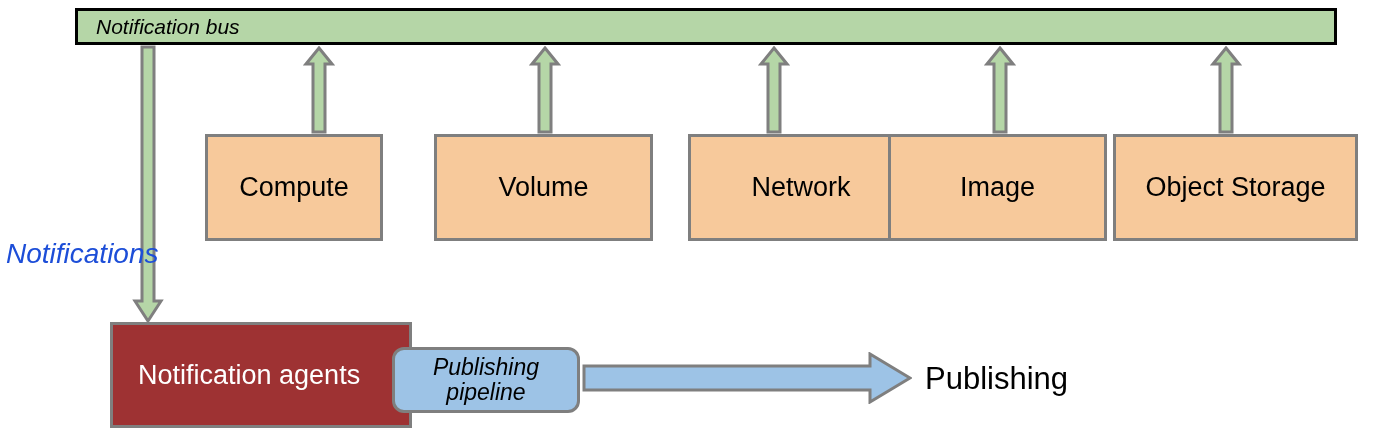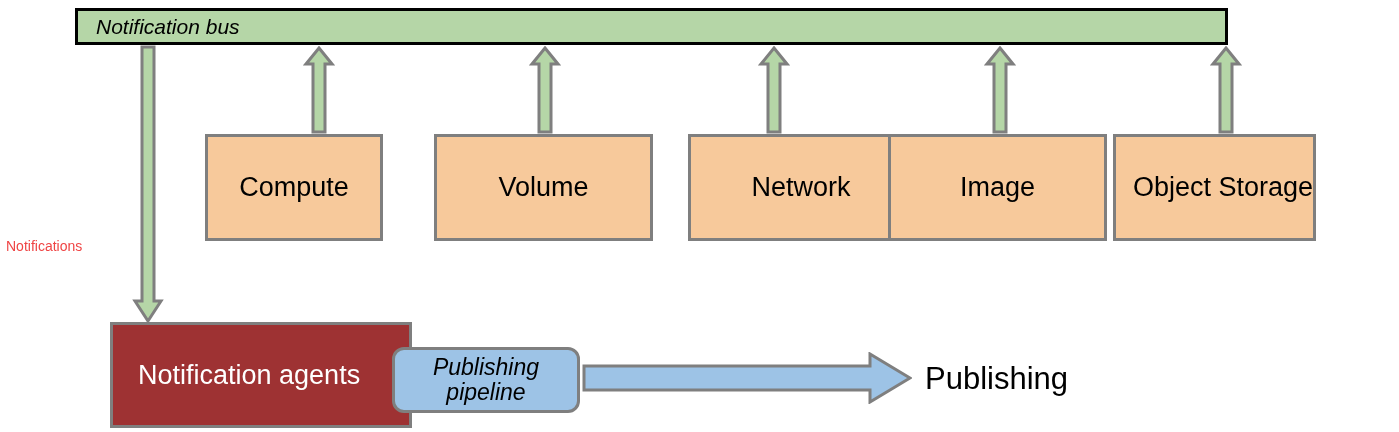--- a/index.html
+++ b/index.html
@@ -16,21 +16,21 @@
     height: 432px;
     background: #ffffff;
     overflow: hidden;
   }
 
   
   .bus {
     position: absolute;
     left: 75px;
     top: 8px;
-    width: 1153px;
+    width: 1262px;
     height: 37px;
     background: #b5d6a7;
     border: 3px solid #000000;
     box-sizing: border-box;
   }
   .bus-label {
     position: absolute;
     left: 18px;
     top: 50%;
     transform: translateY(-50%);
@@ -74,22 +74,23 @@
     top: 45px;
     width: 34px;
     height: 278px;
   }
   .downarrow svg { display: block; }
 
   .notif-label {
     position: absolute;
     left: 6px;
     top: 238px;
-    font-size: 14px;
-    color: #ef4444;
+    font-size: 28px;
+    font-style: italic;
+    color: #1d4ed8;
     white-space: nowrap;
   }
 
   
   .agents {
     position: absolute;
     left: 110px;
     top: 322px;
     width: 302px;
     height: 106px;
@@ -189,21 +190,21 @@
   </div>
   <div class="svc" id="svc-1" style="left: 434px; width: 219px; justify-content: center;">
     <span class="svc-label">Volume</span>
   </div>
   <div class="svc" id="svc-2" style="left: 660px; width: 226px; margin-left: 28px;">
     <span class="svc-label">Network</span>
   </div>
   <div class="svc" id="svc-3" style="left: 888px; width: 219px;">
     <span class="svc-label">Image</span>
   </div>
-  <div class="svc" id="svc-4" style="left: 1113px; width: 203px; justify-content: flex-end;">
+  <div class="svc" id="svc-4" style="left: 1113px; width: 245px;">
     <span class="svc-label">Object Storage</span>
   </div>
 
   <div class="downarrow">
     <svg width="34" height="278" viewBox="0 0 34 278">
       <path d="M17 276 L30 256 L23 256 L23 2 L11 2 L11 256 L4 256 Z" fill="#b5d6a7" stroke="#7f7f7f" stroke-width="3" stroke-linejoin="miter"></path>
     </svg>
   </div>
   <span class="notif-label">Notifications</span>
 

